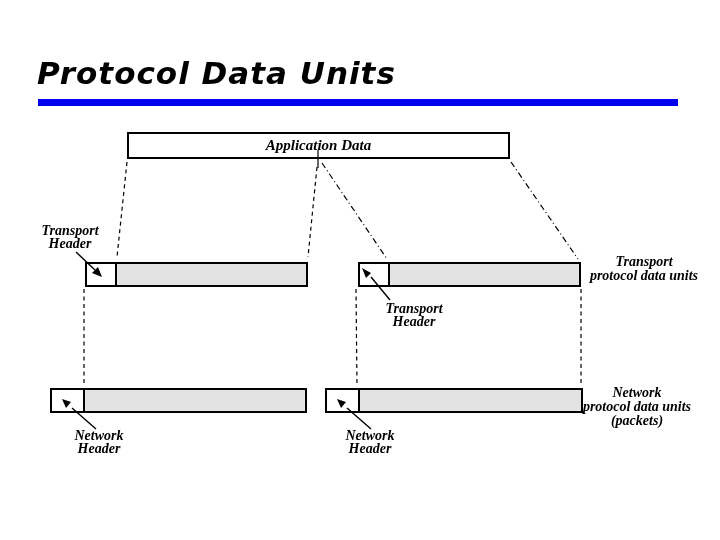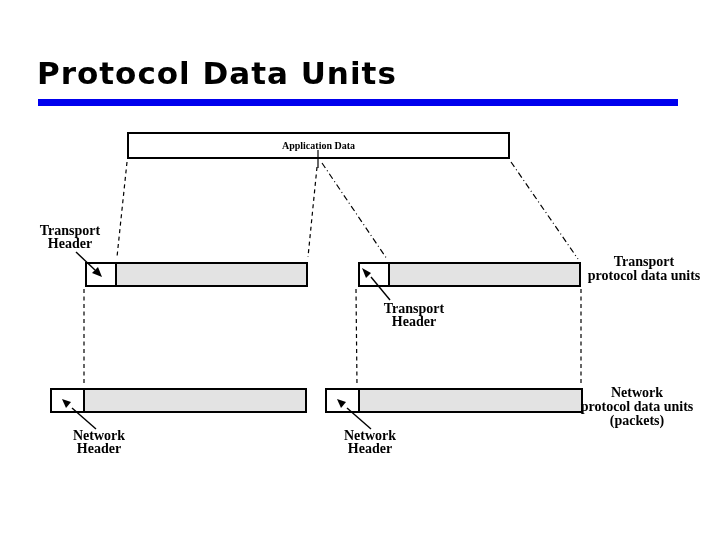--- a/index.html
+++ b/index.html
@@ -4,21 +4,21 @@
 <style>
   :root{
     --accent:#0000EE;
     --box-fill:#E3E3E3;
     --slide-bg:#FFFFFF;
   }
   html,body{margin:0;padding:0;background:#fff;}
   .slide{
     position:relative;width:720px;height:540px;overflow:hidden;
     background:var(--slide-bg);
-    font-family:"Liberation Serif",serif;color:#000;
+    font-family:"Liberation Serif",serif;color:#000;font-style:italic;
   }
   .title{
     position:absolute;left:37px;top:55px;margin:0;
     font-family:"DejaVu Sans","Liberation Sans",sans-serif;
     font-weight:bold;font-size:31px;letter-spacing:1px;color:#000;
     white-space:nowrap;
   }
   .title-rule{
     position:absolute;left:38px;top:99px;width:640px;height:7px;
     background:var(--accent);
@@ -30,21 +30,21 @@
   .pdu-box .seg-header{
     box-sizing:border-box;height:100%;background:#fff;
     border-right:2px solid #000;flex:0 0 auto;
   }
   .pdu-box .seg-data{flex:1 1 auto;height:100%;background:var(--box-fill);}
   .app-box{
     position:absolute;box-sizing:border-box;
     left:127px;top:132px;width:383px;height:27px;
     border:2px solid #000;background:#fff;
     display:flex;align-items:center;justify-content:center;
-    font-weight:bold;font-size:10px;
+    font-weight:bold;font-size:15px;
   }
   .t-left{left:85px;top:262px;width:223px;}
   .t-left .seg-header{width:30px;}
   .t-right{left:358px;top:262px;width:223px;}
   .t-right .seg-header{width:30px;}
   .n-left{left:50px;top:388px;width:257px;}
   .n-left .seg-header{width:33px;}
   .n-right{left:325px;top:388px;width:258px;}
   .n-right .seg-header{width:33px;}
   .lbl{

